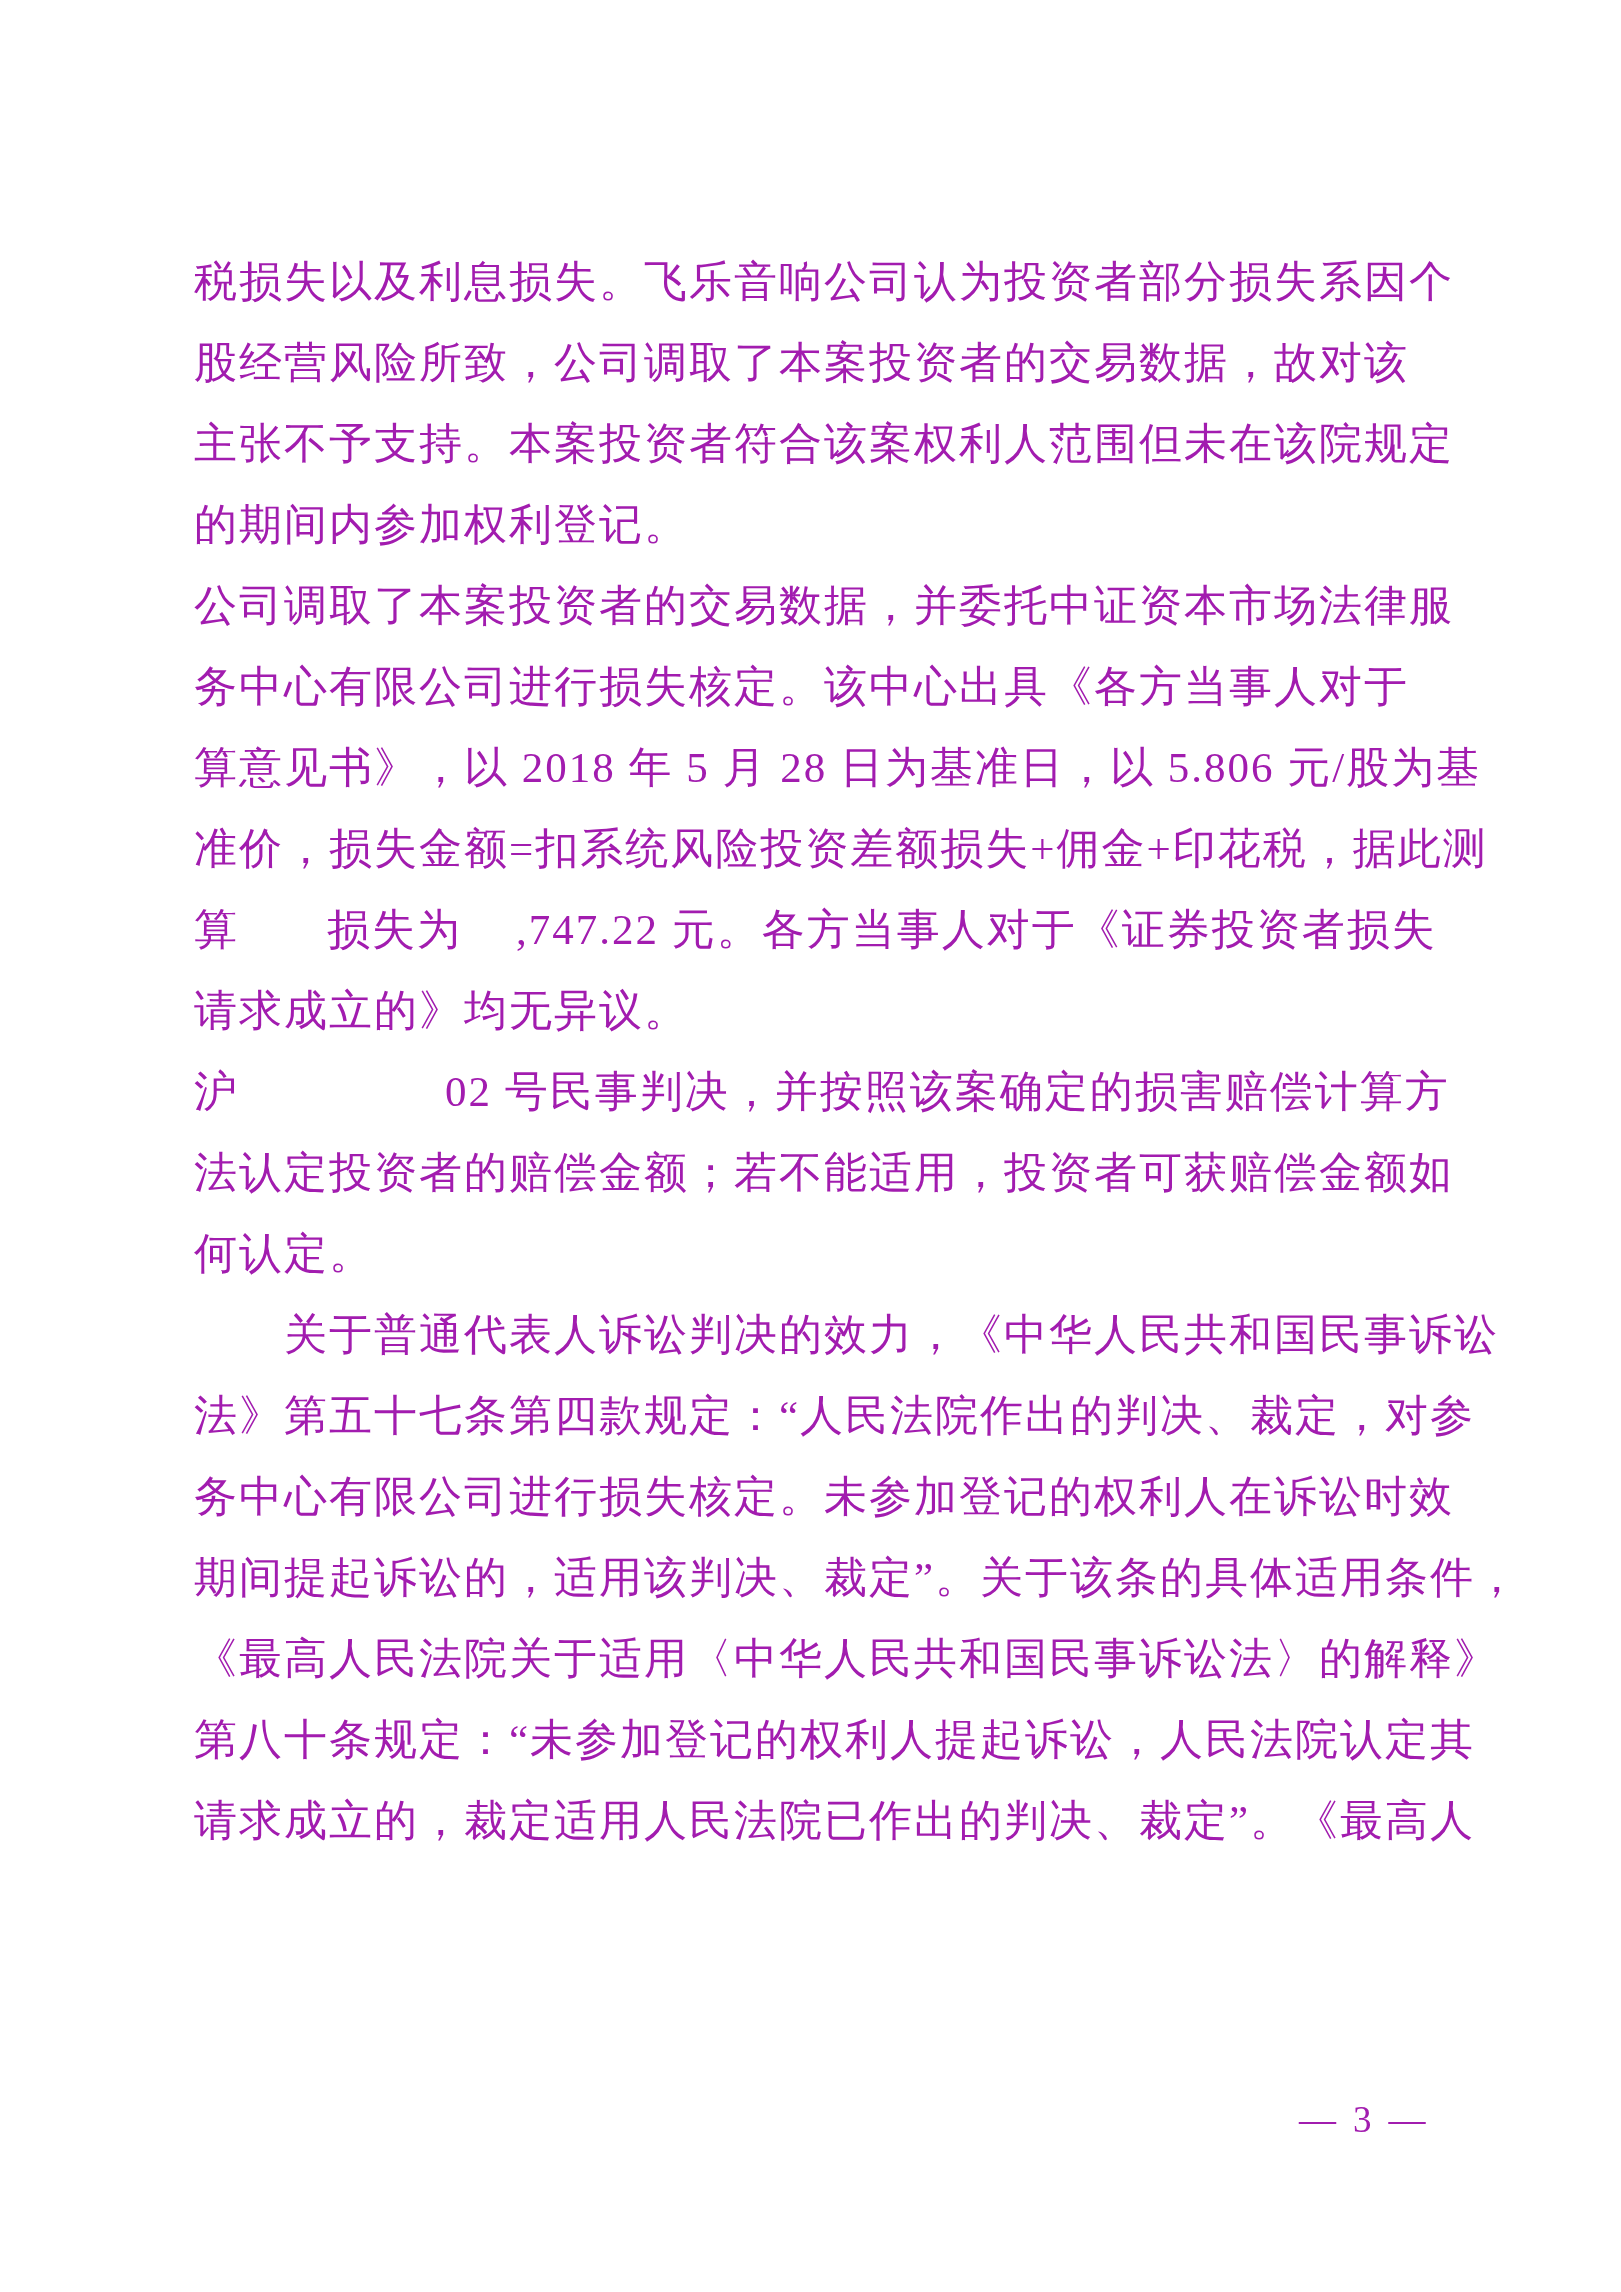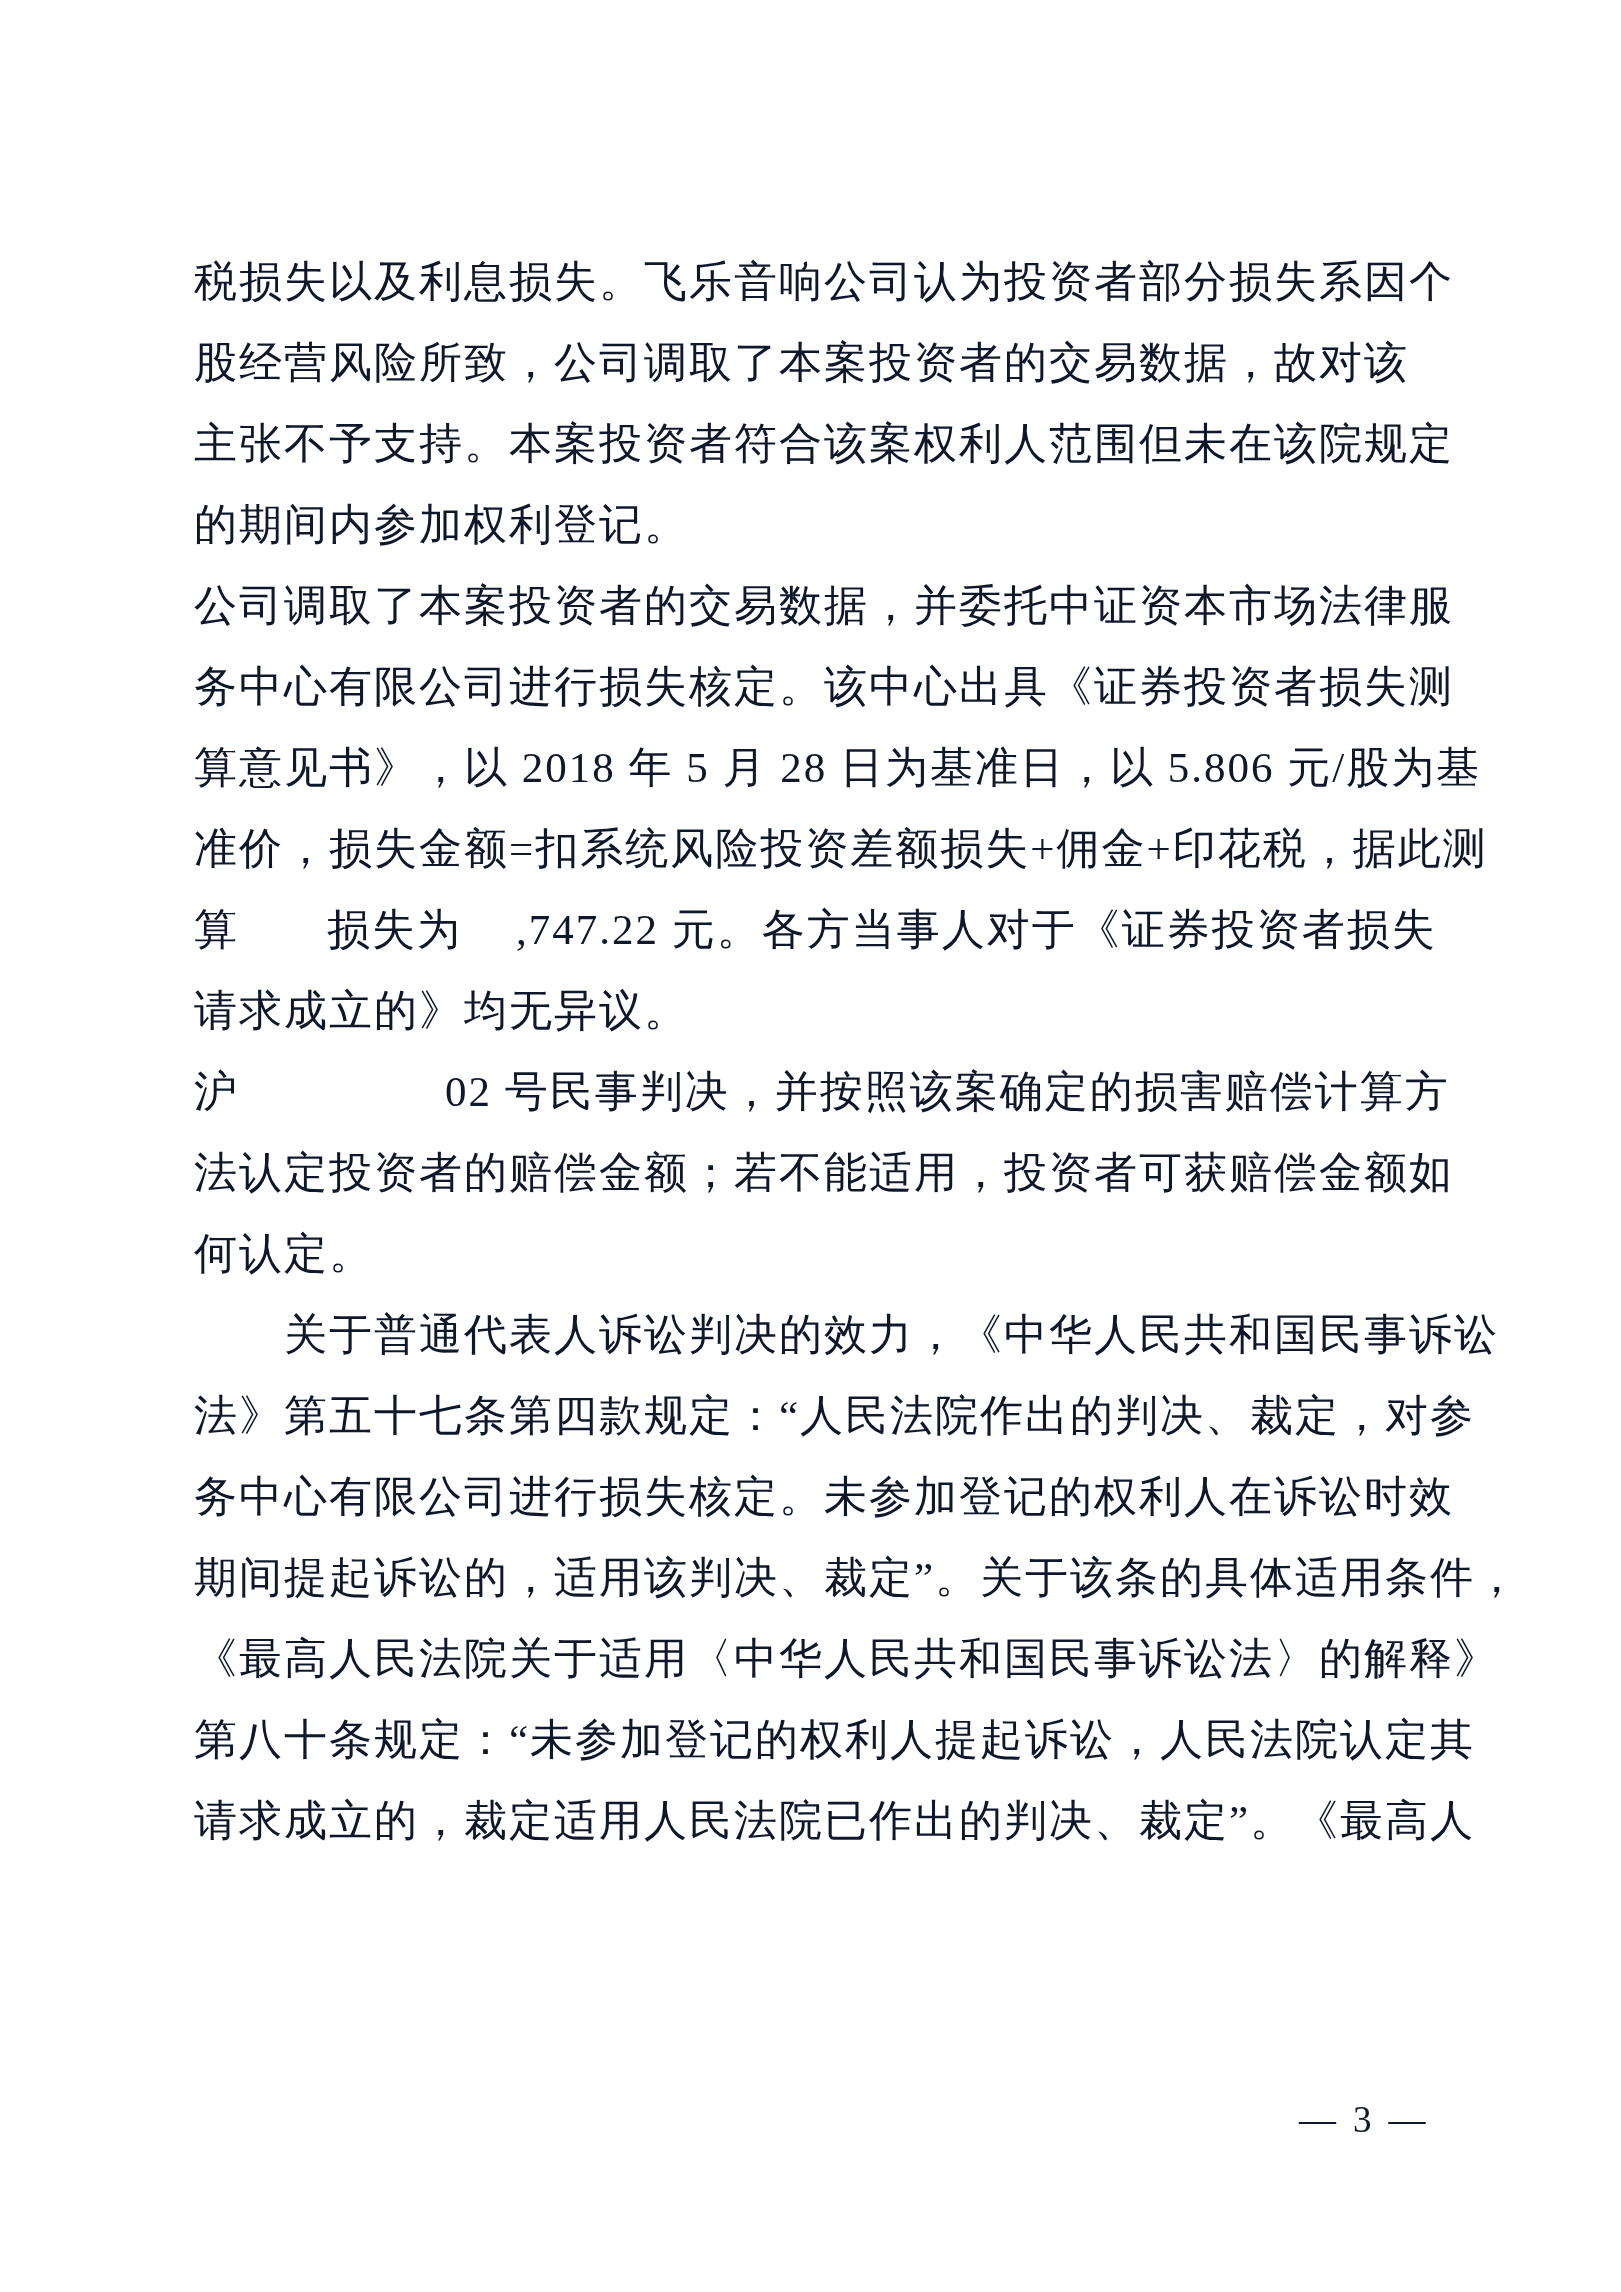--- a/index.html
+++ b/index.html
@@ -2,21 +2,21 @@
 <html><head>
 <meta charset="utf-8">
 <style>
   html, body { margin: 0; padding: 0; background: #e8e8e8; }
   .page {
     position: relative;
     width: 1621px;
     height: 2293px;
     background: #ffffff;
     font-family: "Liberation Serif", "DejaVu Serif", serif;
-    color: #0f172a;
+    color: #a21caf;
     overflow: hidden;
     margin: 0 auto;
   }
   .textblock {
     position: absolute;
     left: 194px;
     top: 241px;
     width: 1274px;
   }
   .line {
@@ -40,21 +40,21 @@
 </head>
 <body>
 
 <div class="page">
   <div class="textblock">
       <div class="line"><span>税损失以及利息损失。飞乐音响公司认为投资者部分损失系因个</span></div>
       <div class="line"><span>股经营风险所致，公司调取了本案投资者的交易数据，故对该</span></div>
       <div class="line"><span>主张不予支持。本案投资者符合该案权利人范围但未在该院规定</span></div>
       <div class="line"><span>的期间内参加权利登记。</span></div>
       <div class="line"><span>公司调取了本案投资者的交易数据，并委托中证资本市场法律服</span></div>
-      <div class="line"><span>务中心有限公司进行损失核定。该中心出具《证券投资者损失测</span></div>
+      <div class="line"><span>务中心有限公司进行损失核定。该中心出具《各方当事人对于</span></div>
       <div class="line"><span>算意见书》，以 2018 年 5 月 28 日为基准日，以 5.806 元/股为基</span></div>
       <div class="line"><span>准价，损失金额=扣系统风险投资差额损失+佣金+印花税，据此测</span></div>
       <div class="line"><span>算</span><span class="gap" style="width: 88px;"></span><span>损失为</span><span class="gap" style="width: 54px;"></span><span>,747.22 元。各方当事人对于《证券投资者损失</span></div>
       <div class="line"><span>请求成立的》均无异议。</span></div>
       <div class="line"><span>沪</span><span class="gap" style="width: 206px;"></span><span>02 号民事判决，并按照该案确定的损害赔偿计算方</span></div>
       <div class="line"><span>法认定投资者的赔偿金额；若不能适用，投资者可获赔偿金额如</span></div>
       <div class="line"><span>何认定。</span></div>
       <div class="line indent"><span>关于普通代表人诉讼判决的效力，《中华人民共和国民事诉讼</span></div>
       <div class="line"><span>法》第五十七条第四款规定：“人民法院作出的判决、裁定，对参</span></div>
       <div class="line"><span>务中心有限公司进行损失核定。未参加登记的权利人在诉讼时效</span></div>

